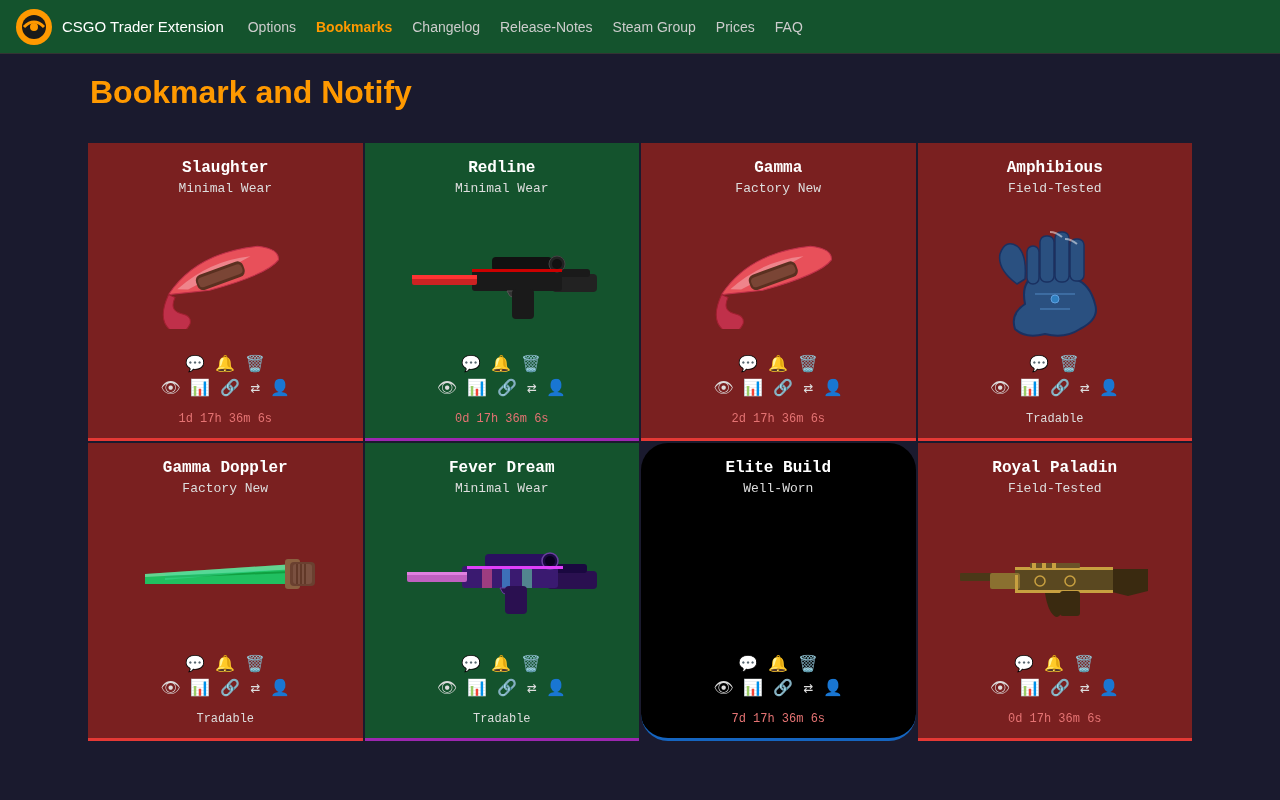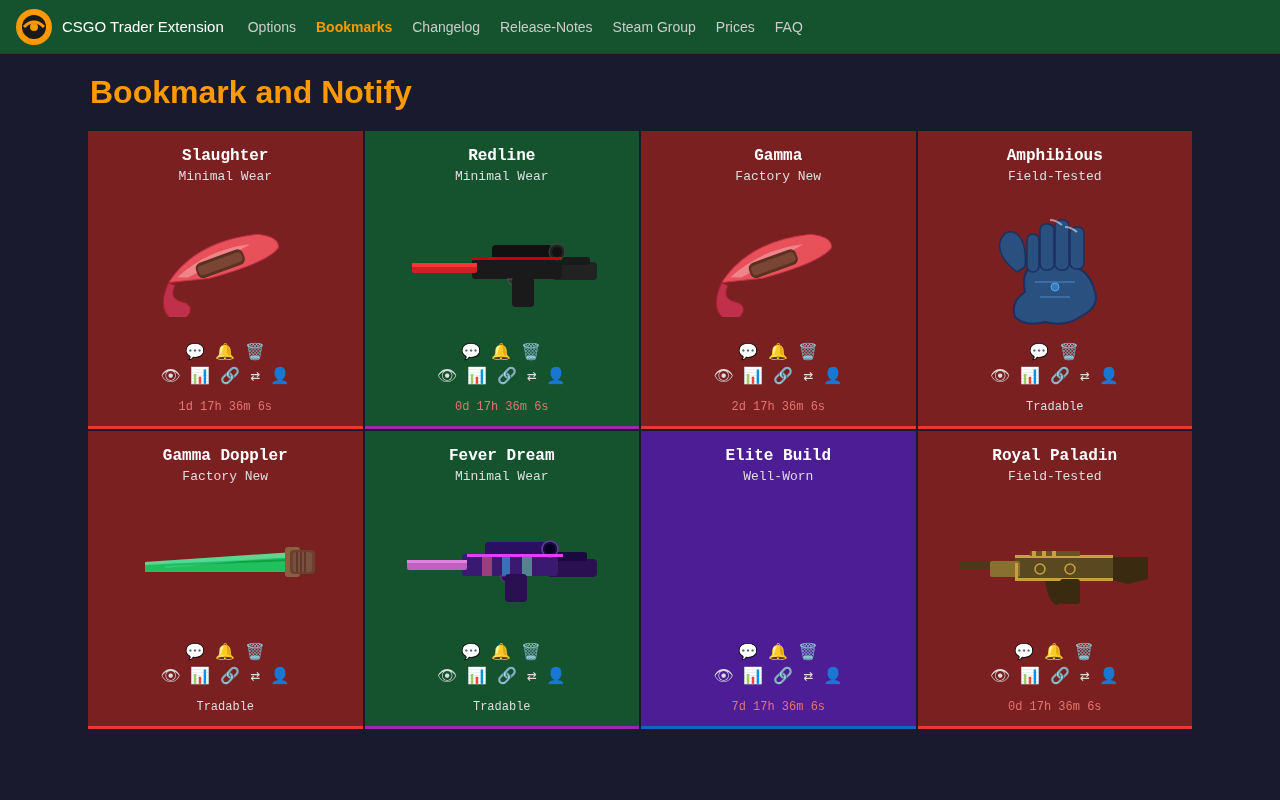--- a/index.html
+++ b/index.html
@@ -43,21 +43,21 @@
       text-decoration: none;
       cursor: pointer;
     }
     .nav-link.active {
       color: #f90;
       font-weight: bold;
     }
 
     
     .page-title-section {
-      padding: 20px 90px 20px 90px;
+      padding: 20px 90px 32px 90px;
     }
     .page-title {
       color: #f90;
       font-size: 32px;
       font-weight: bold;
     }
 
     
     .items-grid {
       display: grid;
@@ -73,21 +73,22 @@
       display: flex;
       flex-direction: column;
       align-items: center;
       position: relative;
       min-height: 290px;
     }
     .item-card.purple-bg {
       background-color: #14532d;
     }
     .item-card.blue-bg {
-      background-color: #4c1d95;
+      background-color: #000000;
+      border-radius: 27px;
     }
     .item-card-border {
       border-bottom: 3px solid #e53935;
     }
     .item-card.purple-bg.item-card-border {
       border-bottom: 3px solid #9c27b0;
     }
     .item-card.blue-bg.item-card-border {
       border-bottom: 3px solid #1565c0;
     }

